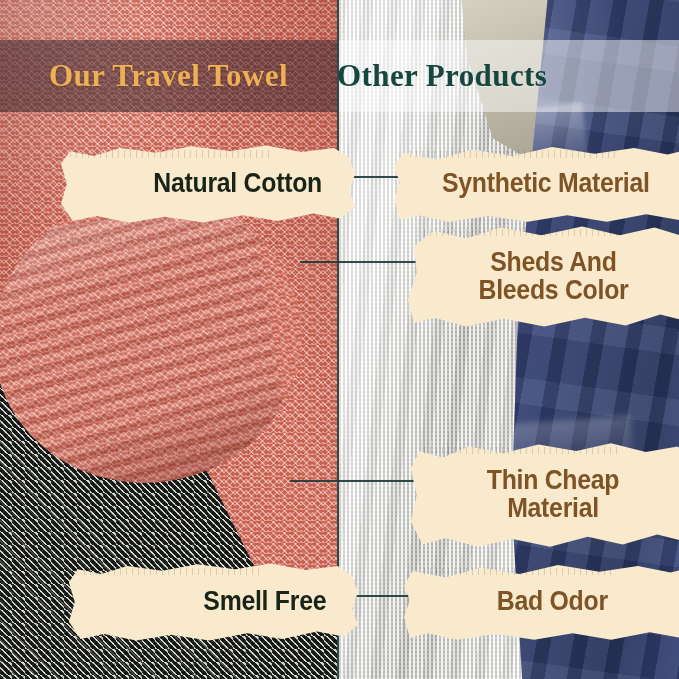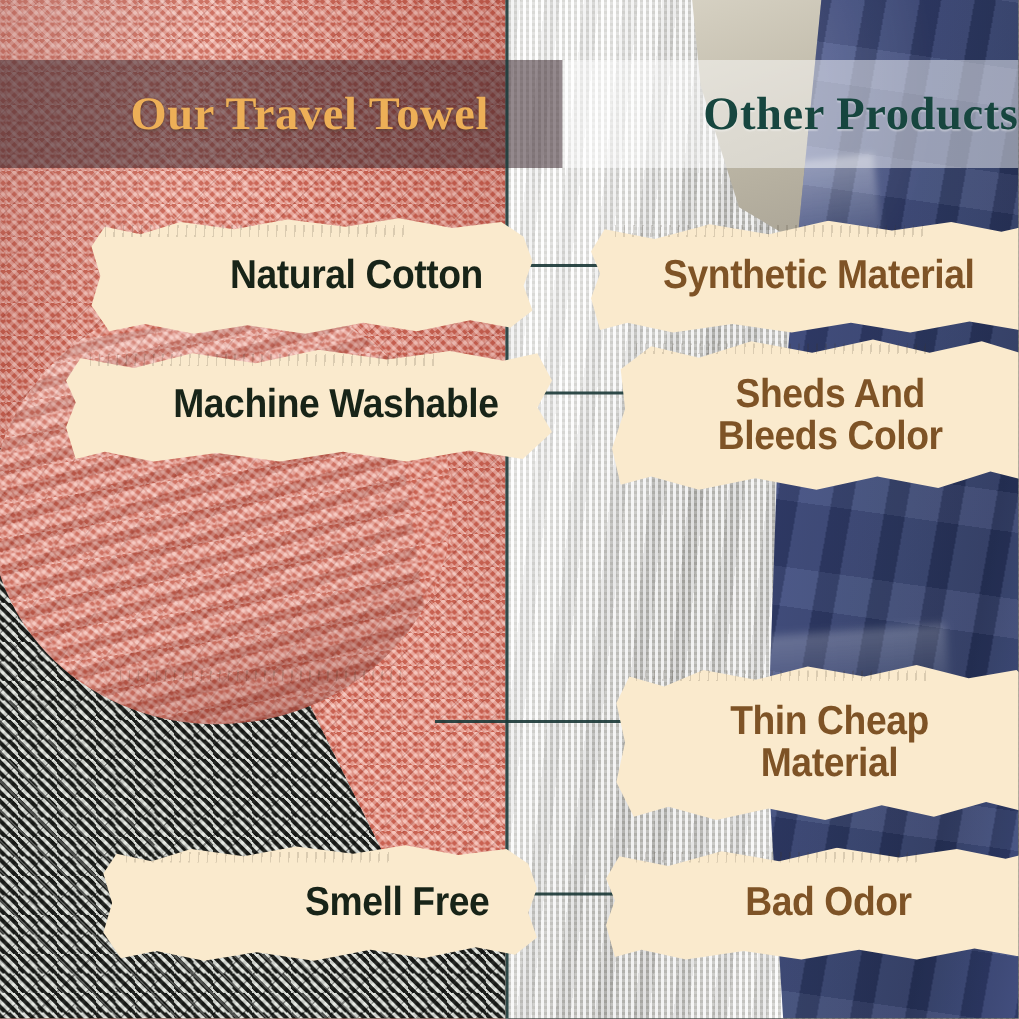--- a/index.html
+++ b/index.html
@@ -127,26 +127,26 @@
   }
 
   
   #header-band{
     position:absolute;left:0;right:0;top:40px;height:72px;
     display:flex;
   }
   #header-left{
     width:337px;height:100%;
     background:rgba(60,40,48,.55);
-    display:flex;align-items:center;justify-content:center;padding-left:38px;
+    display:flex;align-items:center;justify-content:center;
   }
   #header-right{
     flex:1;height:100%;
     background:rgba(255,255,255,.48);
-    display:flex;align-items:center;justify-content:flex-end;
+    display:flex;align-items:center;justify-content:flex-start;
   }
   .hdr-text{
     font-family:"Liberation Serif", serif;
     font-size:31px;font-weight:700;letter-spacing:.4px;
     white-space:nowrap;
   }
   #hdr-left-text{color:#edaf57;text-shadow:0 1px 2px rgba(60,30,10,.45);}
   #hdr-right-text{color:#17463f;text-shadow:0 1px 1px rgba(255,255,255,.35);}
 
   
@@ -248,23 +248,20 @@
   <div class="connector" style="left:285px;top:176px;width:120px;"></div>
   <div class="connector" style="left:300px;top:261px;width:120px;"></div>
   <div class="connector" style="left:290px;top:480px;width:125px;"></div>
   <div class="connector" style="left:295px;top:595px;width:120px;"></div>
 
   <div class="brush left-label shape-a" style="left:58px;top:143px;width:245px;height:62px;">
     <span class="txt">Natural Cotton</span>
   </div>
   <div class="streak" style="left:70px;top:150px;width:200px;height:8px;"></div>
 
-  <div class="brush left-label shape-b" style="left:44px;top:229px;width:272px;height:62px;">
-    <span class="txt">Machine Washable</span>
-  </div>
   <div class="streak" style="left:60px;top:236px;width:230px;height:8px;"></div>
 
   <div class="streak" style="left:80px;top:447px;width:190px;height:7px;"></div>
 
   <div class="brush left-label shape-a" style="left:66px;top:561px;width:240px;height:62px;">
     <span class="txt">Smell Free</span>
   </div>
   <div class="streak" style="left:84px;top:568px;width:180px;height:7px;"></div>
 
   <div class="brush right-label shape-b" style="left:394px;top:143px;width:252px;height:62px;">

